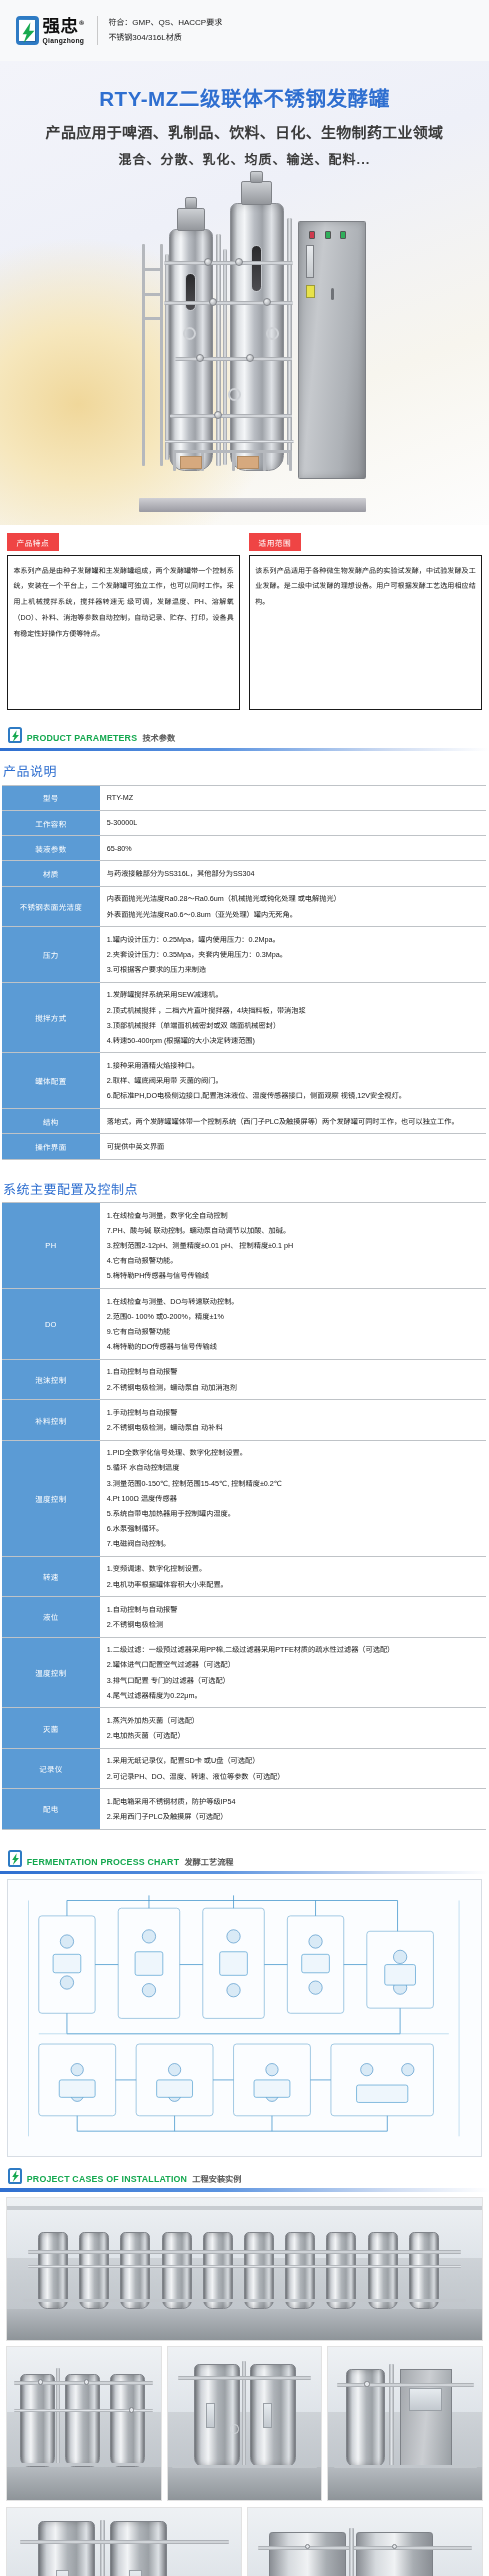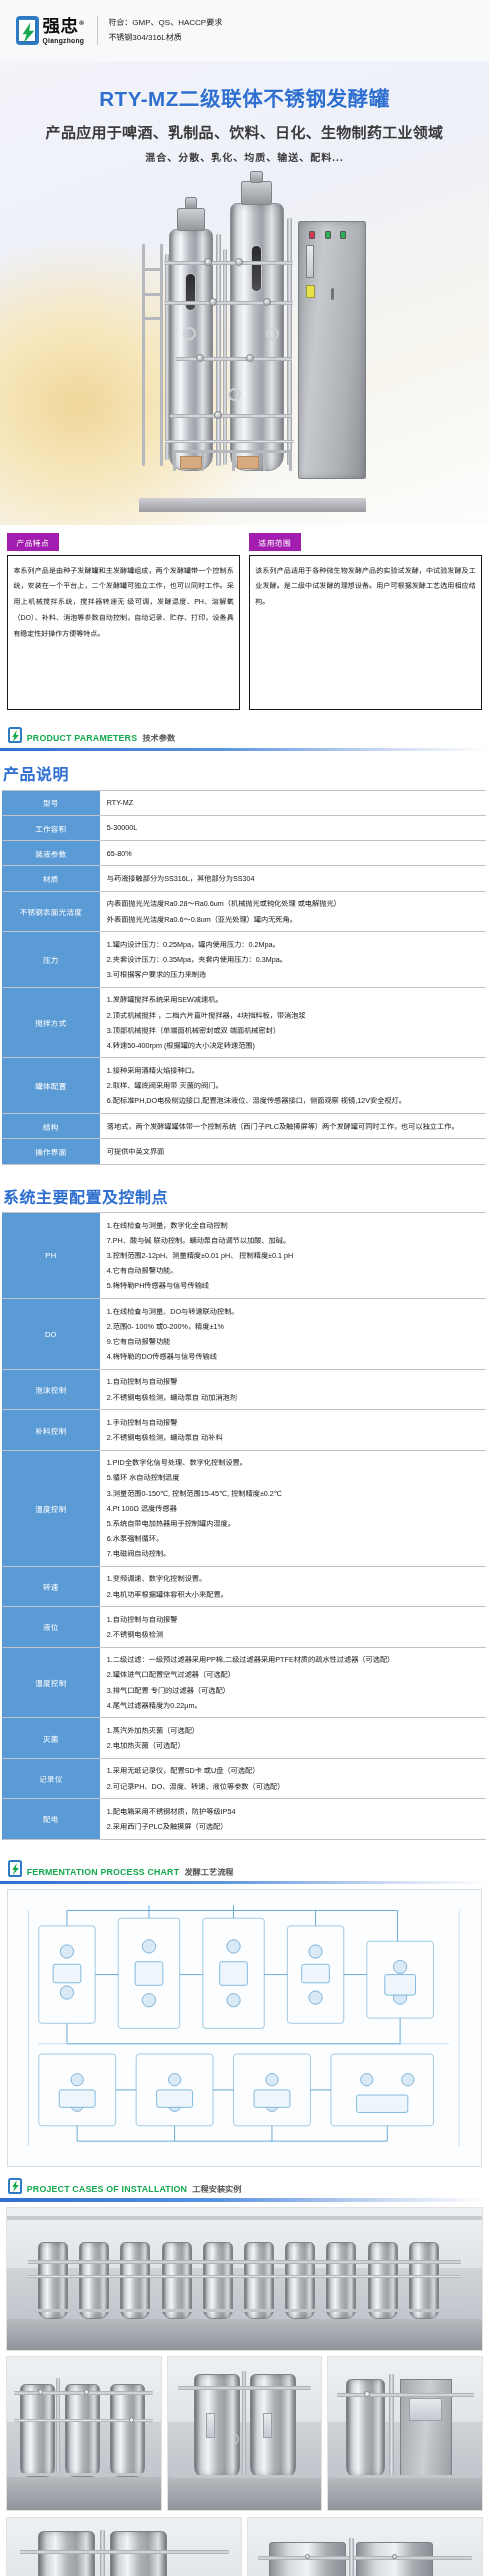--- a/index.html
+++ b/index.html
@@ -79,21 +79,21 @@
     text-align: center;
     margin-top: 9.3px;
     font-size: 15px;
     font-weight: 700;
     color: #3b3b3b;
     letter-spacing: 0.3px;
   }
   .hero-sub2 {
     text-align: center;
     margin-top: 7.2px;
-    font-size: 10px;
+    font-size: 13px;
     font-weight: 700;
     color: #3b3b3b;
     letter-spacing: 1px;
   }
 
   
   .machine { position: absolute; left: 108px; top: 111px; width: 289px; height: 340px; }
   .m-platform {
     position: absolute; left: 31px; bottom: 0; width: 227px; height: 14.4px;
     background: linear-gradient(180deg,#cfcfd4,#9a9aa2);
@@ -155,40 +155,40 @@
   .sec-rule {
     height: 3.6px; margin: 0 0 0 0;
     background: linear-gradient(90deg,#2f6fd0 0%, #5b93e0 45%, #cfdcf2 80%, #ffffff 100%);
   }
 
   
   .fs-wrap { display: flex; gap: 9.3px; padding: 8.2px 7.2px 5.2px 7.2px; }
   .fs-col { flex: 1; }
   .fs-tag {
     display: inline-block;
-    background: #a21caf;
+    background: #ef4444;
     color: #ffffff;
     font-size: 7.7px;
     padding: 3.6px 9.3px;
     letter-spacing: 0.5px;
   }
   .fs-box {
     margin-top: 4.1px;
     border: 0.5px solid #1a1a1a;
     padding: 6.2px 5.2px 7.2px 5.2px;
     min-height: 155px;
     font-size: 7px;
     line-height: 2.25;
     color: #131313;
     text-align: justify;
   }
 
   
   .tbl-title {
-    font-size: 16px; font-weight: 700; color: #2f6fd0;
+    font-size: 13px; font-weight: 400; color: #2f6fd0;
     padding: 10.3px 0 4.1px 3.1px; letter-spacing: 0.5px;
   }
   table.spec {
     width: 484px; margin: 0 0 9.3px 2.1px;
     border-collapse: collapse;
     table-layout: fixed;
   }
   table.spec td { vertical-align: middle; }
   table.spec td.k {
     width: 98px;

